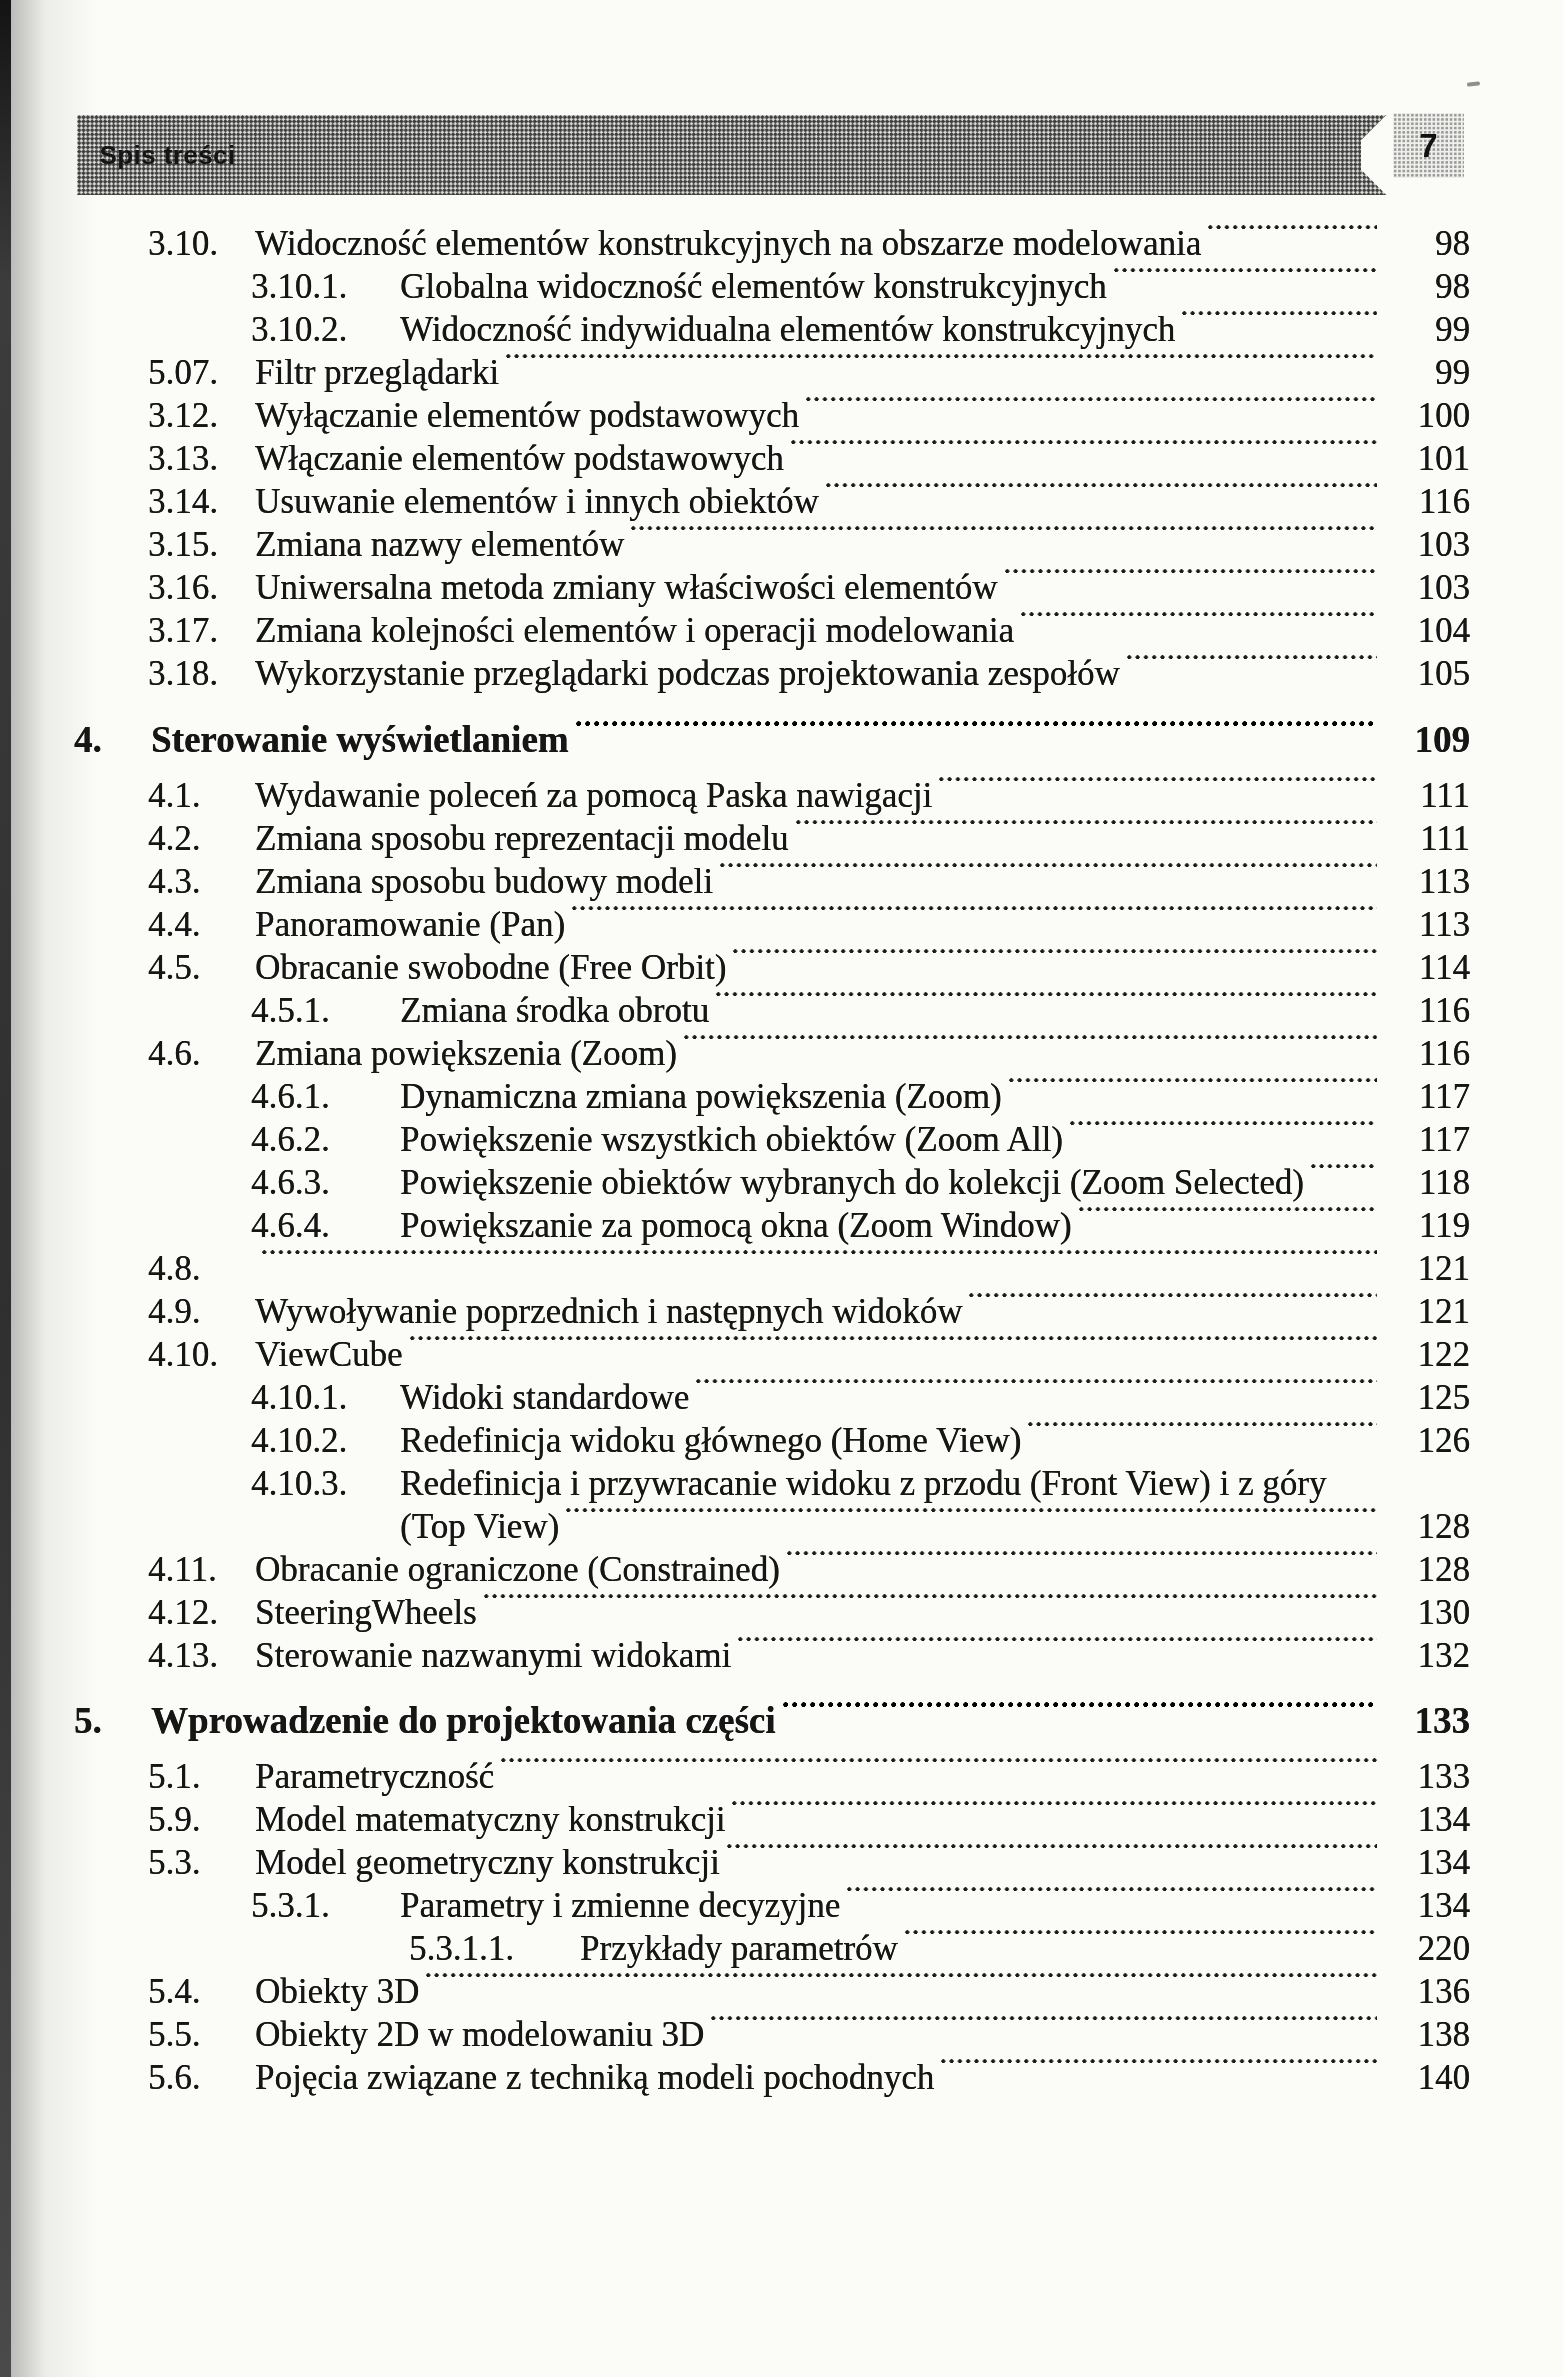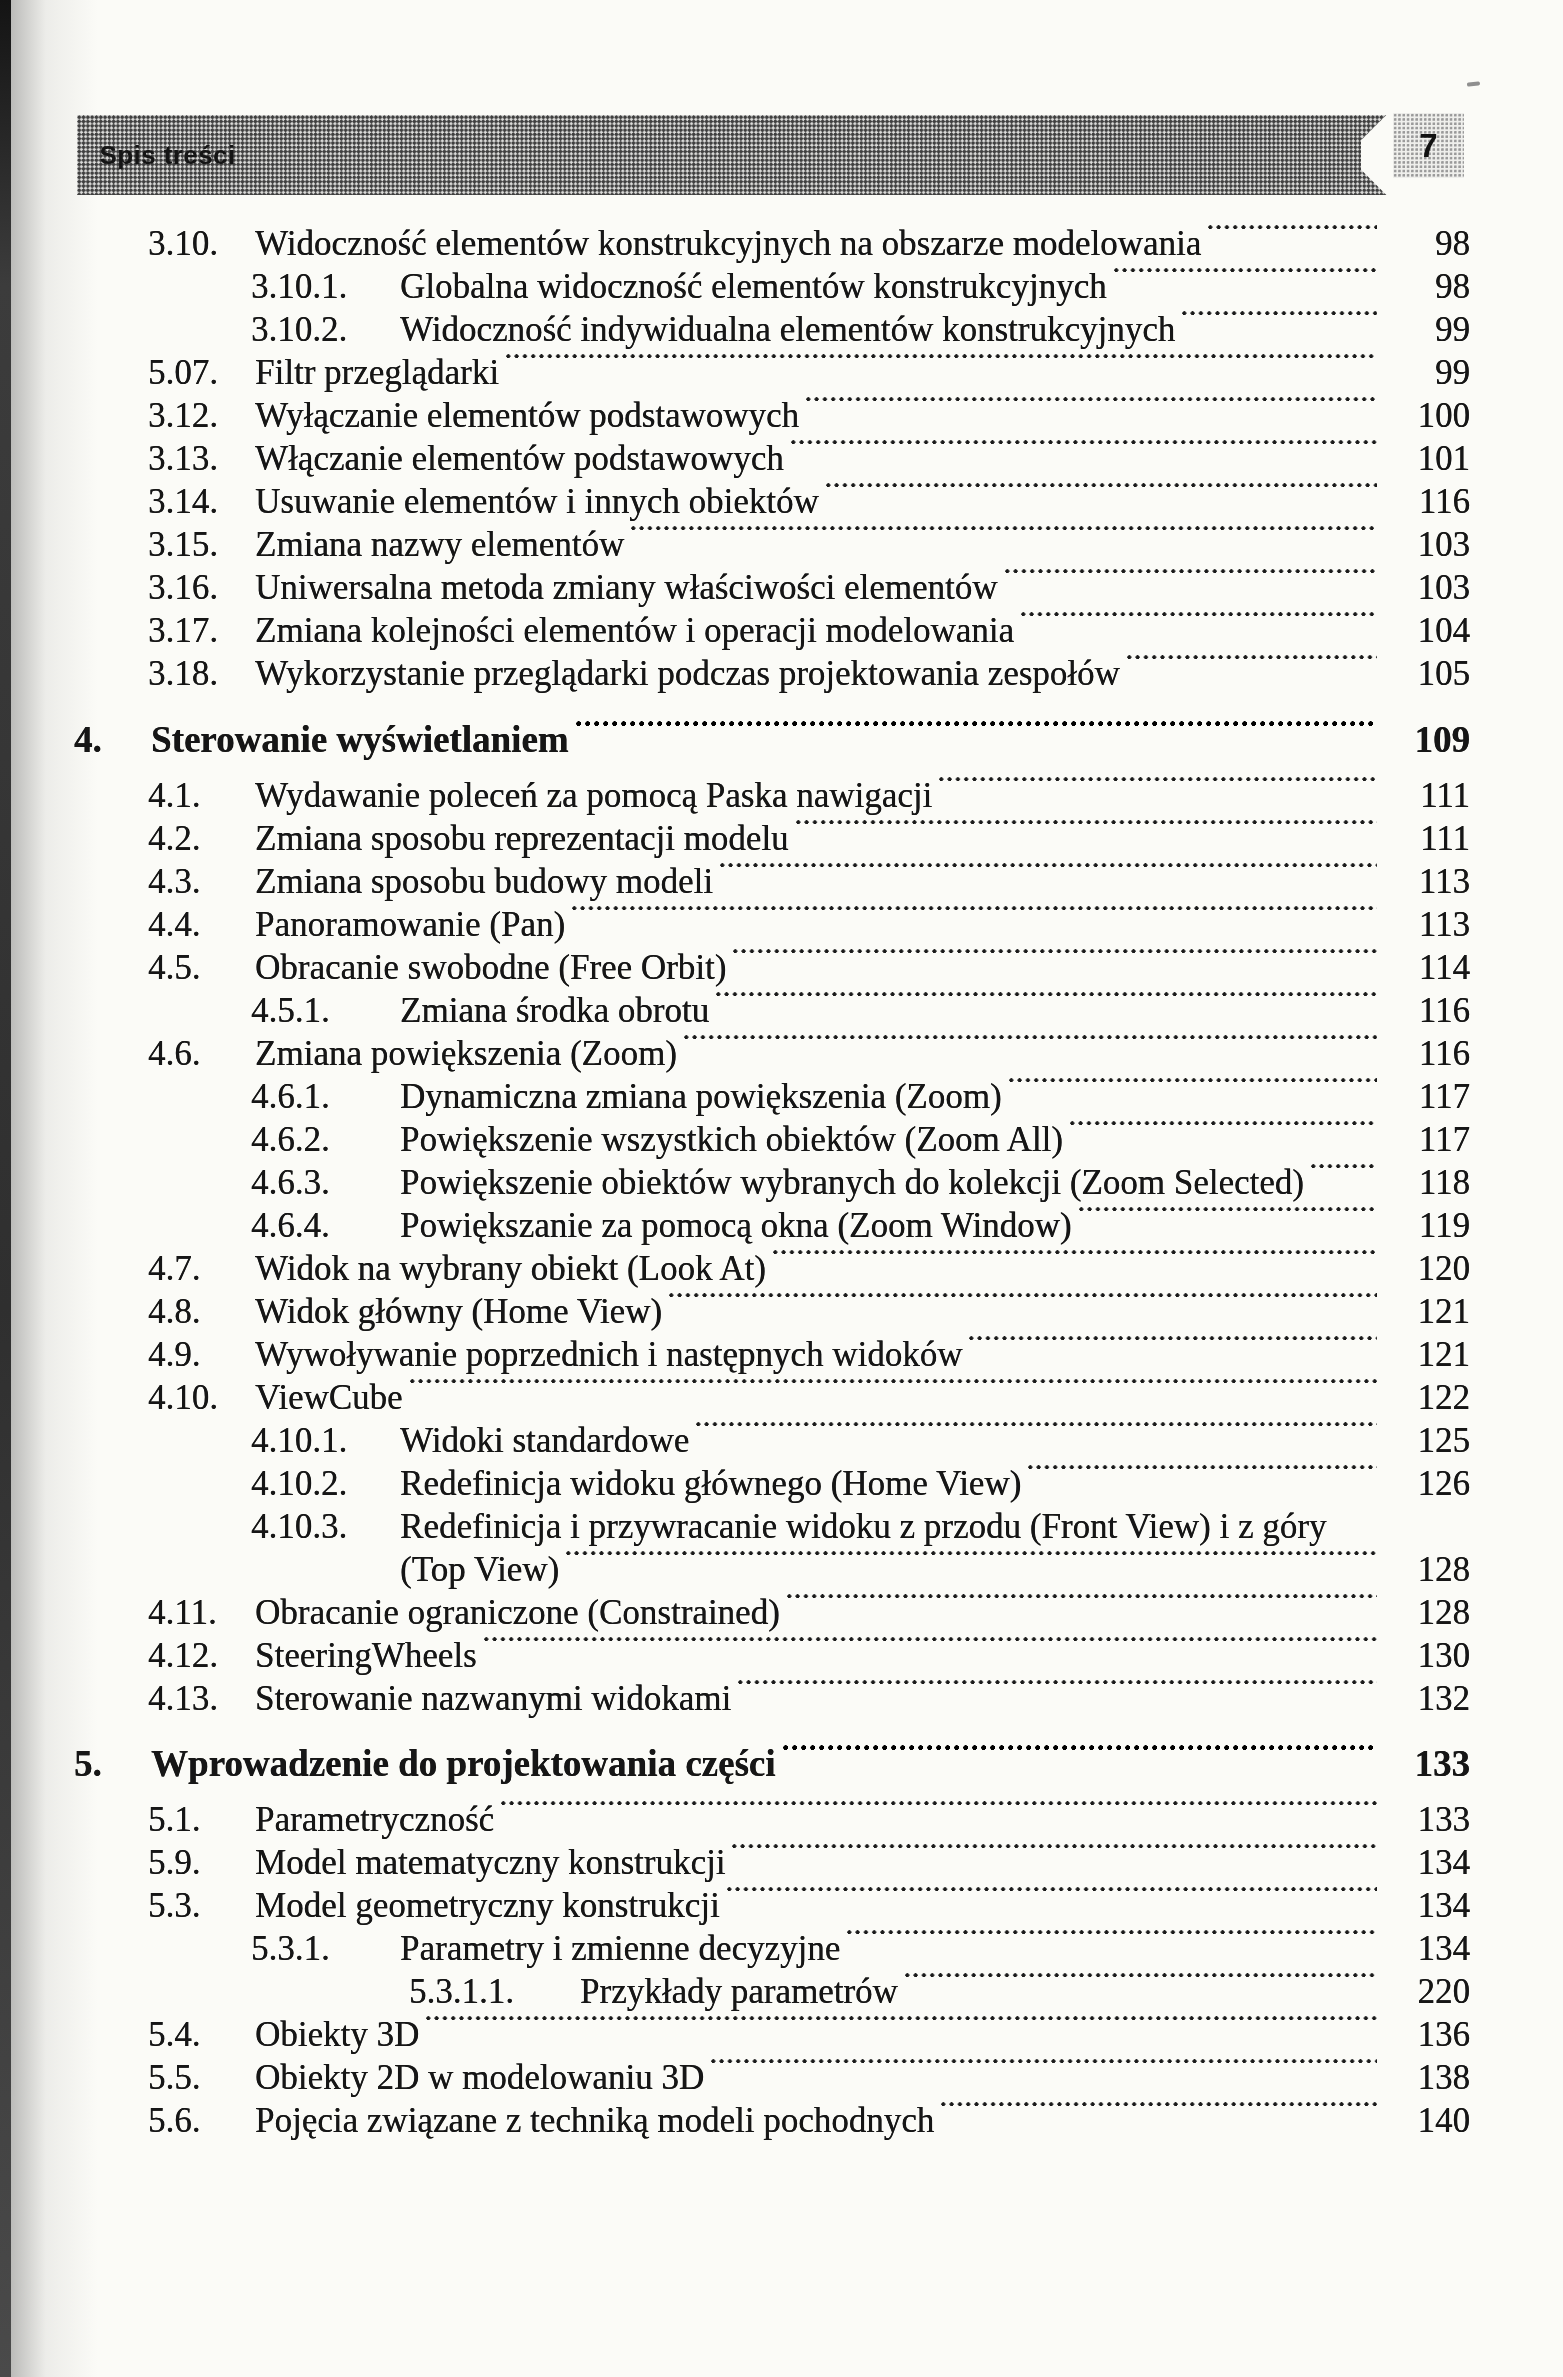--- a/index.html
+++ b/index.html
@@ -213,28 +213,21 @@
         <span class="leader"></span>
         <span class="pg">118</span>
       </div>
       <div class="toc-row lvl2">
         <span class="num">4.6.4.</span>
         <span class="title">Powiększanie za pomocą okna (Zoom Window)</span>
         <span class="leader"></span>
         <span class="pg">119</span>
       </div>
       <div class="toc-row lvl1">
-        <span class="num">4.7.</span>
-        <span class="title">Widok na wybrany obiekt (Look At)</span>
-        <span class="leader"></span>
-        <span class="pg">120</span>
-      </div>
-      <div class="toc-row lvl1">
         <span class="num">4.8.</span>
-        <span class="title">Widok główny (Home View)</span>
         <span class="leader"></span>
         <span class="pg">121</span>
       </div>
       <div class="toc-row lvl1">
         <span class="num">4.9.</span>
         <span class="title">Wywoływanie poprzednich i następnych widoków</span>
         <span class="leader"></span>
         <span class="pg">121</span>
       </div>
       <div class="toc-row lvl1">

